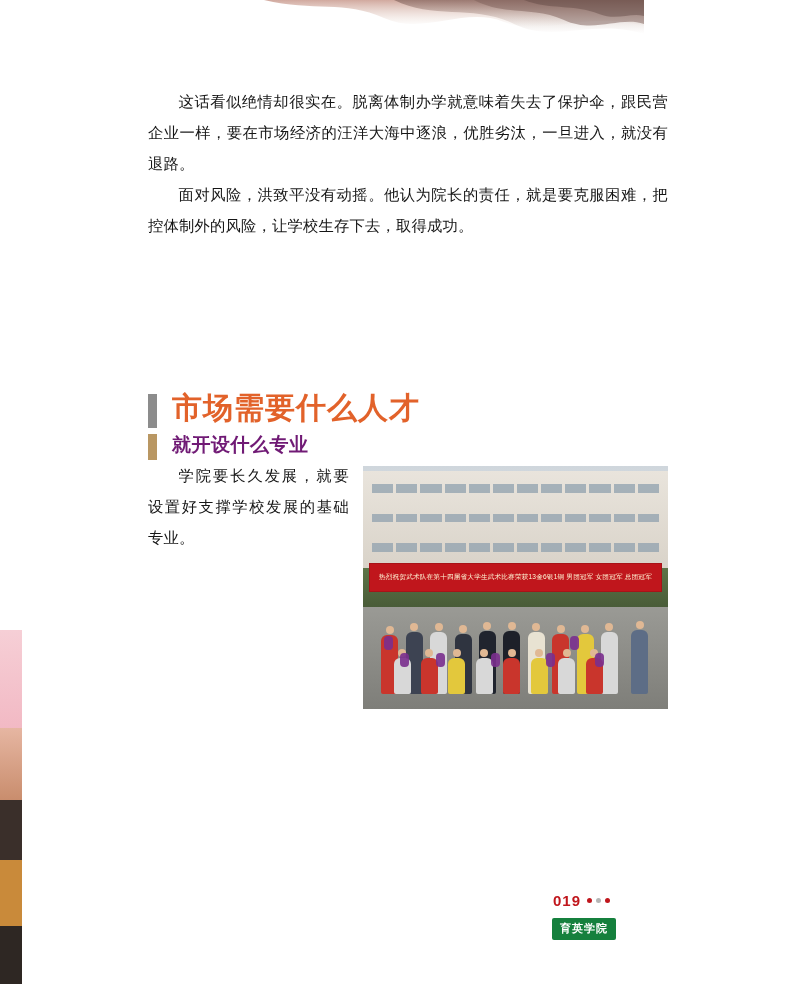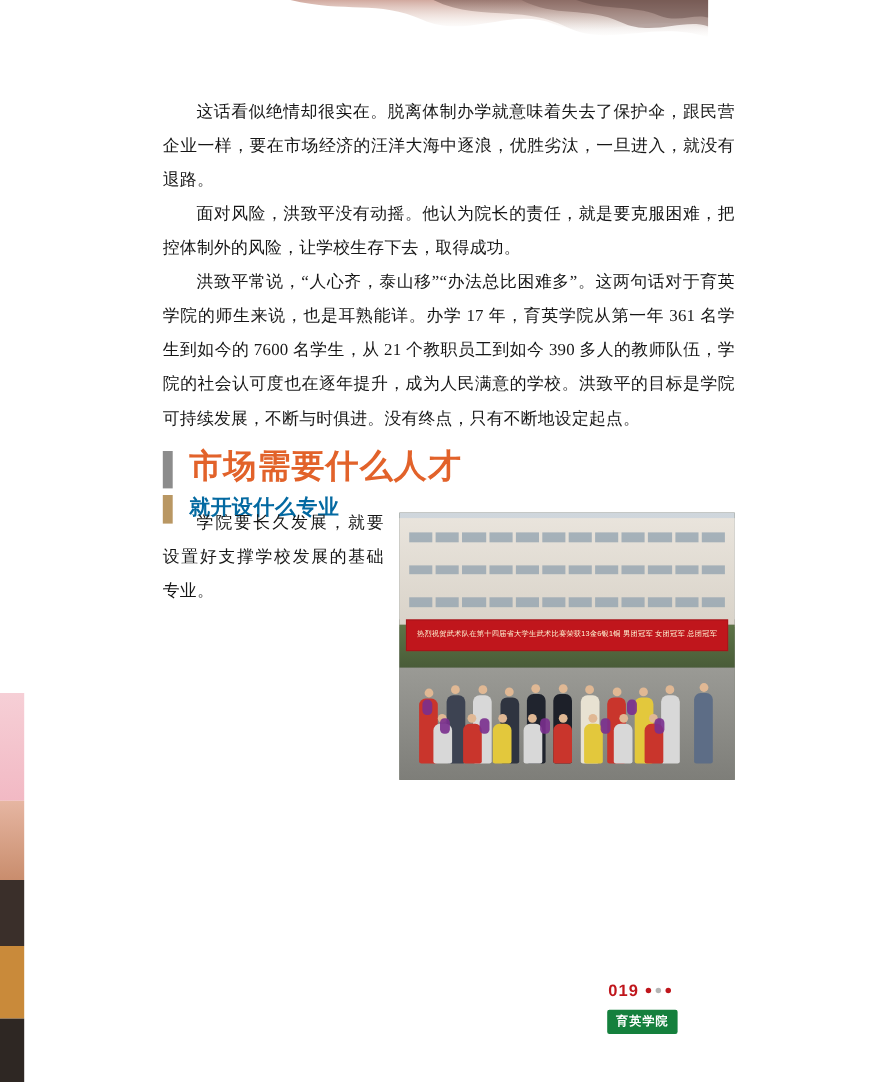--- a/index.html
+++ b/index.html
@@ -64,21 +64,21 @@
     text-justify: inter-ideograph;
     text-indent: 2em;
     letter-spacing: 0.2px;
     color: #161616;
   }
 
   
   .section-heading {
     position: absolute;
     left: 148px;
-    top: 408px;
+    top: 392px;
     width: 520px;
     height: 86px;
   }
   .sec-bar-1 {
     position: absolute;
     left: 0;
     top: 2px;
     width: 9px;
     height: 34px;
     background: #8c8c8c;
@@ -103,21 +103,21 @@
     white-space: nowrap;
   }
   .sec-title-sub {
     position: absolute;
     left: 24px;
     top: 40px;
     font-family: Liberation Mono, monospace;
     font-size: 19px;
     font-weight: 700;
     letter-spacing: 0.5px;
-    color: #0369a1;
+    color: #701a75;
     white-space: nowrap;
   }
 
   
   .lower {
     position: absolute;
     left: 148px;
     top: 460px;
     width: 520px;
   }
@@ -273,21 +273,20 @@
     <div class="band" style="height:98px;background:linear-gradient(#f6cfd6,#f2b9c4);"></div>
     <div class="band" style="height:72px;background:linear-gradient(#e6b6a2,#c98d6d);"></div>
     <div class="band" style="height:60px;background:#3a2f2a;"></div>
     <div class="band" style="height:66px;background:#c98a3a;"></div>
     <div class="band" style="height:58px;background:#2e2723;"></div>
   </div>
 
   <div class="col">
     <p class="body-text">这话看似绝情却很实在。脱离体制办学就意味着失去了保护伞，跟民营企业一样，要在市场经济的汪洋大海中逐浪，优胜劣汰，一旦进入，就没有退路。</p>
     <p class="body-text">面对风险，洪致平没有动摇。他认为院长的责任，就是要克服困难，把控体制外的风险，让学校生存下去，取得成功。</p>
-    <p class="body-text">洪致平常说，“人心齐，泰山移”“办法总比困难多”。这两句话对于育英学院的师生来说，也是耳熟能详。办学 17 年，育英学院从第一年 361 名学生到如今的 7600 名学生，从 21 个教职员工到如今 390 多人的教师队伍，学院的社会认可度也在逐年提升，成为人民满意的学校。洪致平的目标是学院可持续发展，不断与时俱进。没有终点，只有不断地设定起点。</p>
   </div>
 
   <div class="section-heading">
     <span class="sec-bar-1"></span>
     <span class="sec-bar-2"></span>
     <div class="sec-title-main">市场需要什么人才</div>
     <div class="sec-title-sub">就开设什么专业</div>
   </div>
 
   <div class="lower">

